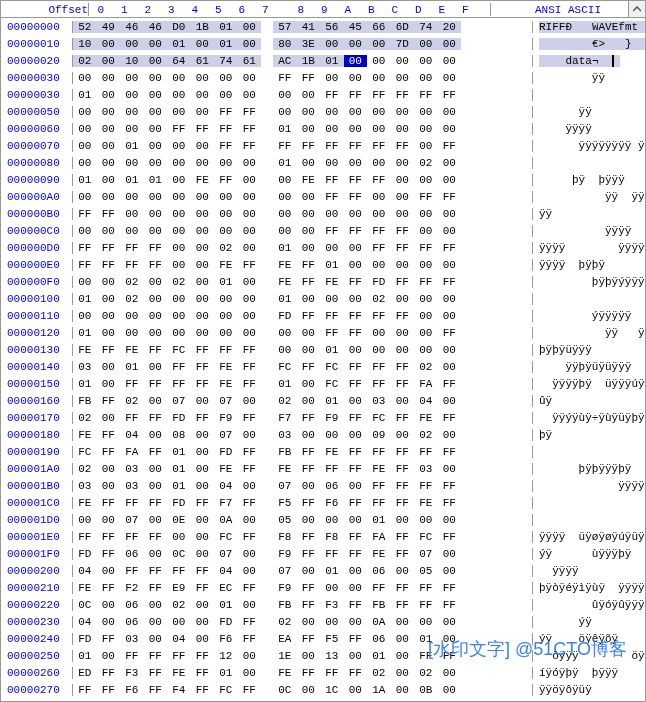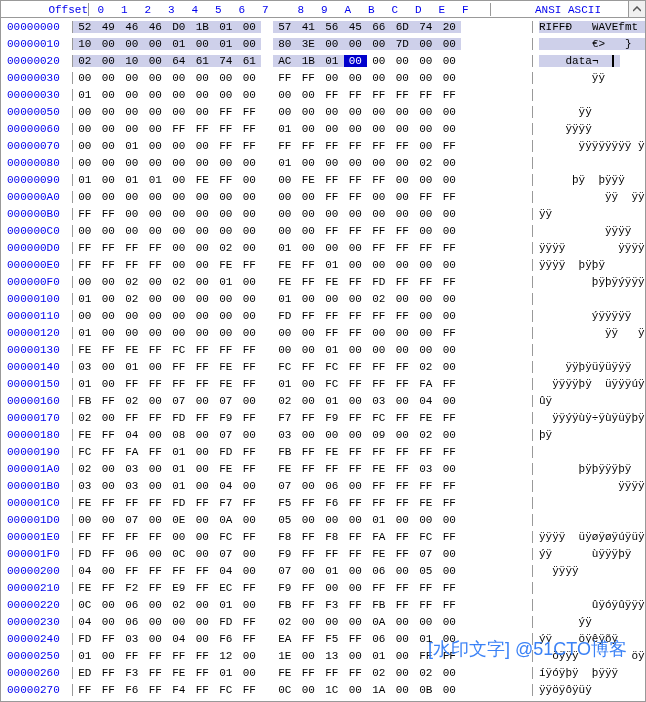--- a/index.html
+++ b/index.html
@@ -617,20 +617,21 @@
             <span class="gap"></span>
             <span class="byte">00</span>
             <span class="byte">00</span>
             <span class="byte">01</span>
             <span class="byte">00</span>
             <span class="byte">00</span>
             <span class="byte">00</span>
             <span class="byte">00</span>
             <span class="byte">00</span>
           </div>
+          <div class="ascii">þÿþÿüÿÿÿ        </div>
         </div>
         <div class="row">
           <div class="offset">00000140</div>
           <div class="hex">
             <span class="byte">03</span>
             <span class="byte">00</span>
             <span class="byte">01</span>
             <span class="byte">00</span>
             <span class="byte">FF</span>
             <span class="byte">FF</span>
@@ -936,20 +937,21 @@
             <span class="gap"></span>
             <span class="byte">F9</span>
             <span class="byte">FF</span>
             <span class="byte">00</span>
             <span class="byte">00</span>
             <span class="byte">FF</span>
             <span class="byte">FF</span>
             <span class="byte">FF</span>
             <span class="byte">FF</span>
           </div>
+          <div class="ascii">þÿòÿéÿìÿùÿ  ÿÿÿÿ</div>
         </div>
         <div class="row">
           <div class="offset">00000220</div>
           <div class="hex">
             <span class="byte">0C</span>
             <span class="byte">00</span>
             <span class="byte">06</span>
             <span class="byte">00</span>
             <span class="byte">02</span>
             <span class="byte">00</span>

